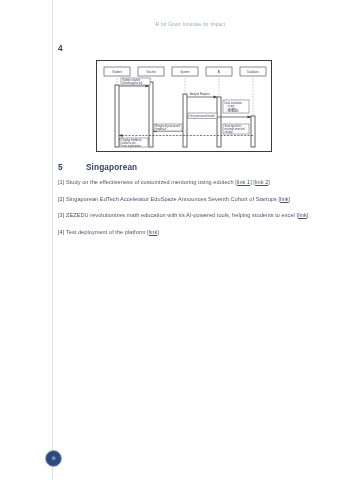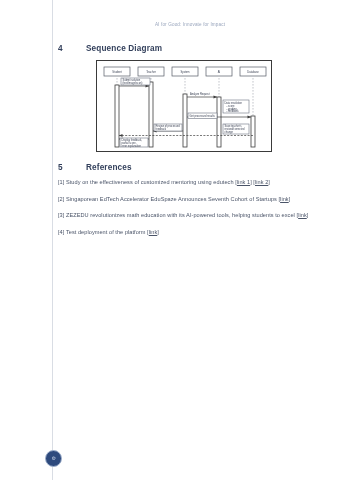--- a/index.html
+++ b/index.html
@@ -160,21 +160,20 @@
   <div class="margin-rule"></div>
 
   <div class="page-badge">
     <span class="glyph">⚙</span>
   </div>
 
   <div class="doc-header">AI for Good: Innovate for Impact</div>
 
   <div class="heading heading-sequence">
     <span class="num">4</span>
-    <span>Sequence Diagram</span>
   </div>
 
   <div class="diagram-wrap">
     <svg width="174" height="90" viewBox="0 0 174 90" xmlns="http://www.w3.org/2000/svg">
 
       <line class="sd-lifeline" x1="20" y1="17" x2="20" y2="86"></line>
       <line class="sd-lifeline" x1="54" y1="17" x2="54" y2="86"></line>
       <line class="sd-lifeline" x1="88" y1="17" x2="88" y2="86"></line>
       <line class="sd-lifeline" x1="122" y1="17" x2="122" y2="86"></line>
       <line class="sd-lifeline" x1="156" y1="17" x2="156" y2="86"></line>
@@ -237,21 +236,21 @@
       <rect class="sd-note" x="23" y="77" width="28" height="9"></rect>
       <text class="sd-label" x="24.5" y="80">Display feedback,</text>
       <text class="sd-label" x="24.5" y="82.8">partial score,</text>
       <text class="sd-label" x="24.5" y="85.6">error explanation</text>
 
     </svg>
   </div>
 
   <div class="heading heading-references">
     <span class="num">5</span>
-    <span>References</span>
+    <span>Singaporean</span>
   </div>
 
   <div class="references">
 
     <div class="ref-item">
       <span>[1]</span>
       <span>Study on the effectiveness of customized mentoring using edutech</span>
       [<a class="ref-link" href="#">link 1</a>]
       [<a class="ref-link" href="#">link 2</a>]
     </div>

